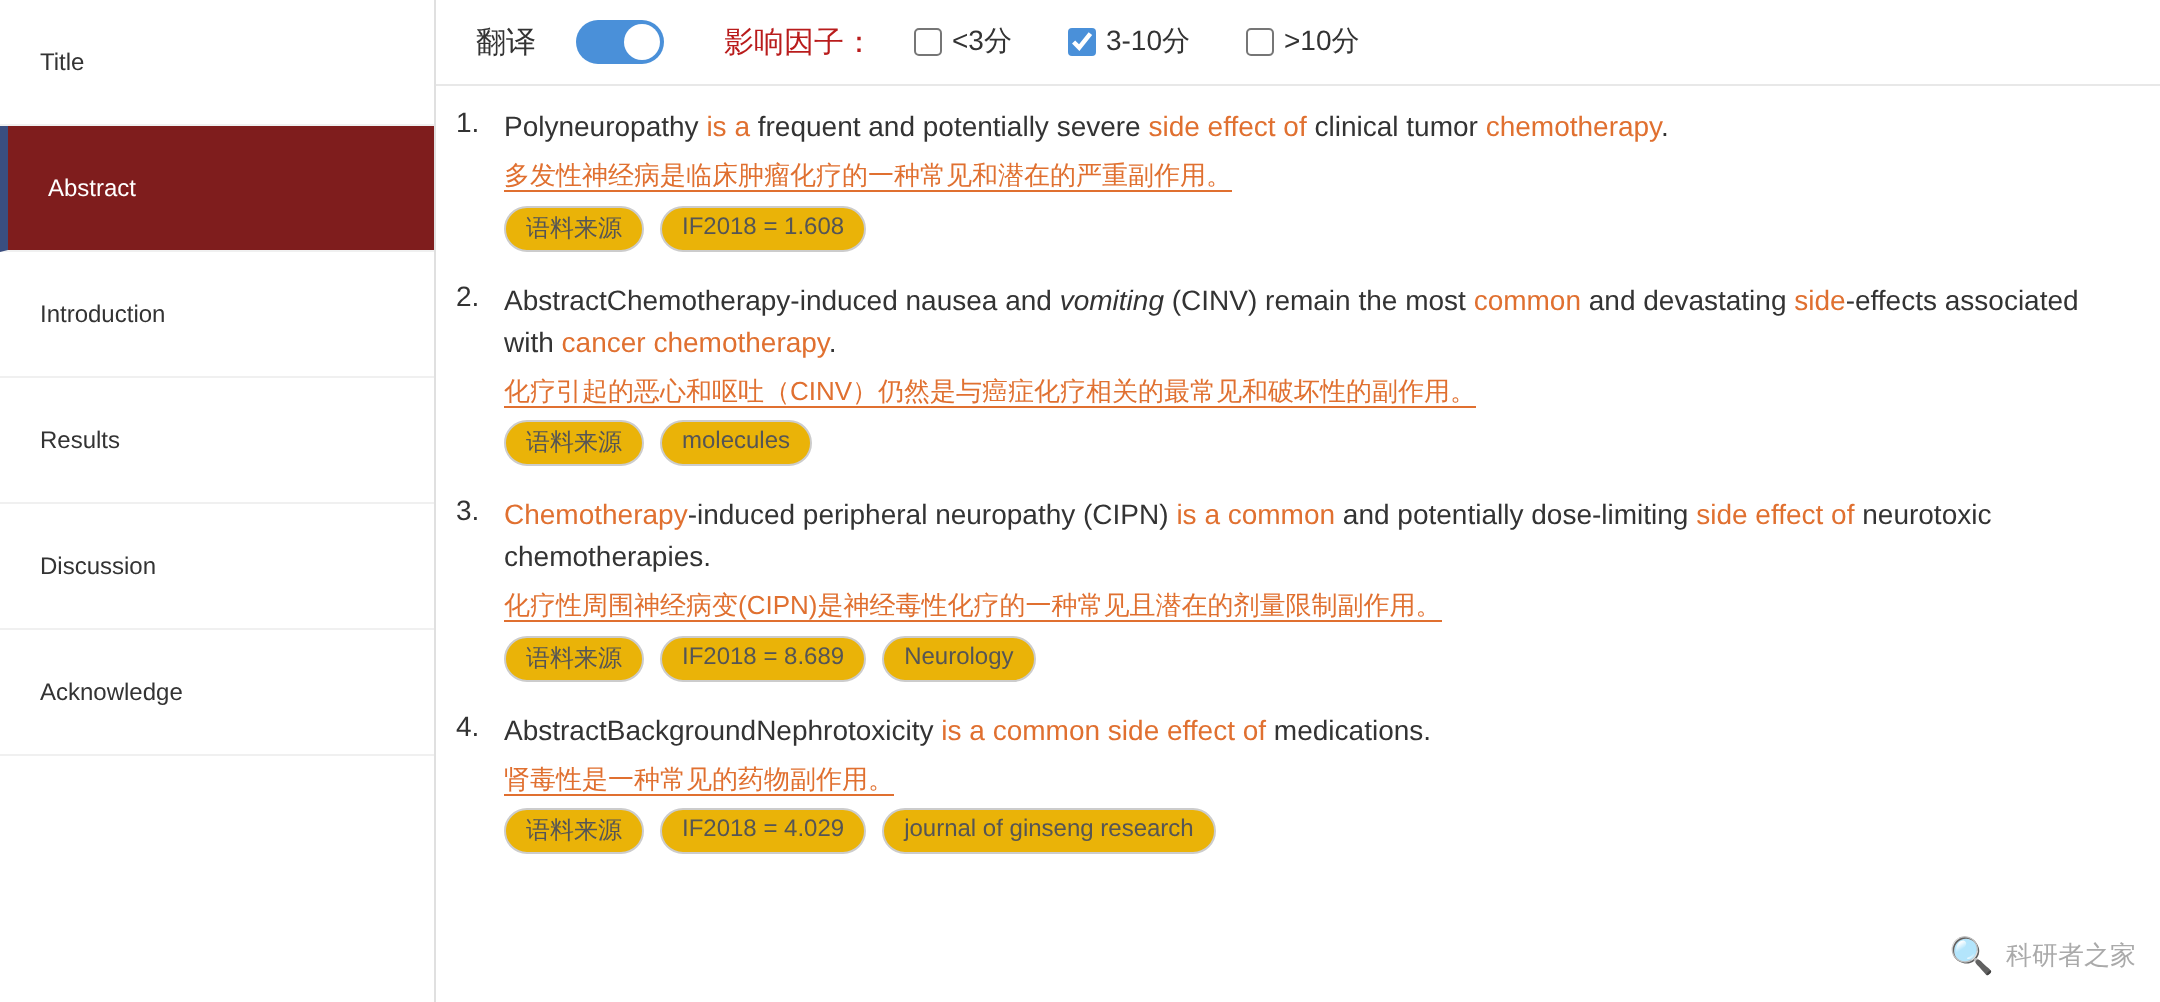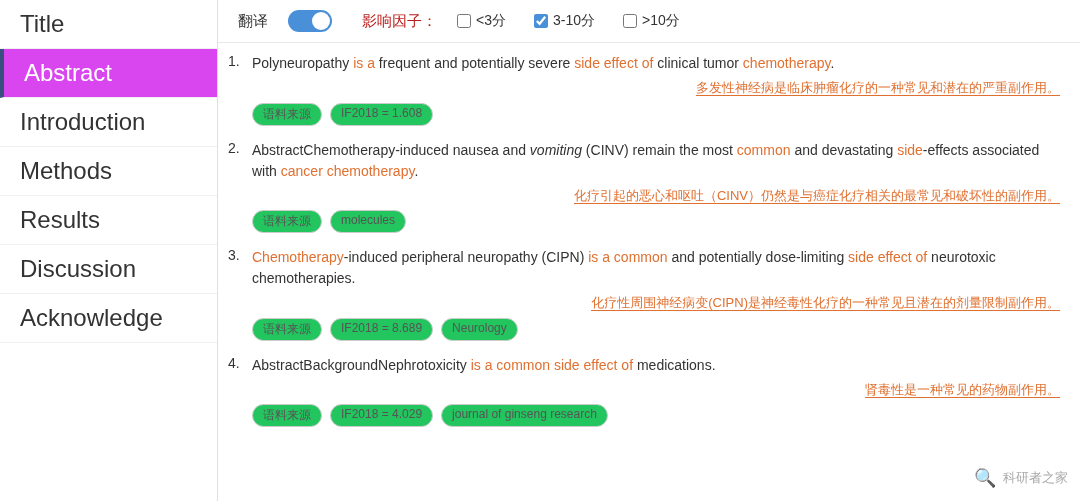--- a/index.html
+++ b/index.html
@@ -9,28 +9,28 @@
     .sidebar {
       width: 218px;
       min-width: 218px;
       background: #fff;
       border-right: 1px solid #e0e0e0;
       display: flex;
       flex-direction: column;
       height: 501px;
     }
     .sidebar-item {
-      padding: 10px 20px;
-      font-size: 24px;
+      padding: 24px 20px;
+      font-size: 12px;
       color: #333;
       cursor: pointer;
       border-bottom: 1px solid #f0f0f0;
     }
     .sidebar-item.active {
-      background: #d946ef;
+      background: #7f1d1d;
       color: #fff;
       border-left: 4px solid #3a4e80;
     }
 
     
     .main {
       flex: 1;
       background: #fff;
       display: flex;
       flex-direction: column;
@@ -122,38 +122,37 @@
       font-size: 14px;
       color: #333;
       line-height: 1.5;
     }
     .entry-zh {
       font-size: 13px;
       color: #e07030;
       margin-left: 24px;
       margin-top: 3px;
       line-height: 1.5;
-      text-align: right;
     }
     .highlight-red { color: #e07030; }
     .highlight-italic { font-style: italic; }
     .tags {
       margin-left: 24px;
       margin-top: 5px;
       display: flex;
       gap: 8px;
       flex-wrap: wrap;
     }
     .tag {
       border: 1px solid #ccc;
       border-radius: 12px;
       padding: 2px 10px;
       font-size: 12px;
       color: #555;
-      background: #22c55e;
+      background: #eab308;
     }
 
     
     .watermark {
       position: absolute;
       bottom: 12px;
       right: 12px;
       font-size: 13px;
       color: #aaa;
       display: flex;
@@ -162,21 +161,20 @@
       pointer-events: none;
     }
   </style>
 </head>
 <body>
 
 <div class="sidebar">
 <div class="sidebar-item">Title</div>
     <div class="sidebar-item active">Abstract</div>
     <div class="sidebar-item">Introduction</div>
-    <div class="sidebar-item">Methods</div>
     <div class="sidebar-item">Results</div>
     <div class="sidebar-item">Discussion</div>
     <div class="sidebar-item">Acknowledge</div>
   </div>
 
 <div class="main" style="position: relative;">
   <div class="toolbar">
     <span class="translate-label">翻译</span>
     <div class="toggle-switch"></div>
     <span class="influence-label">影响因子：</span>

